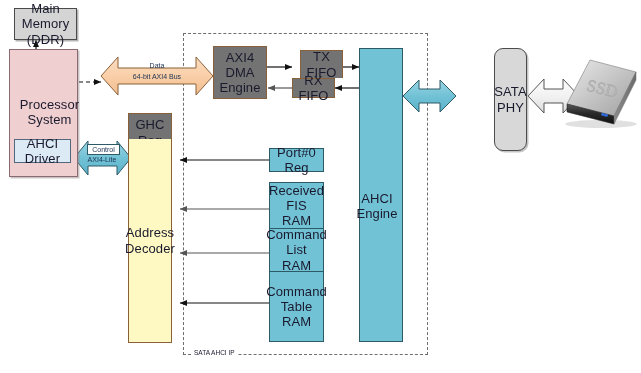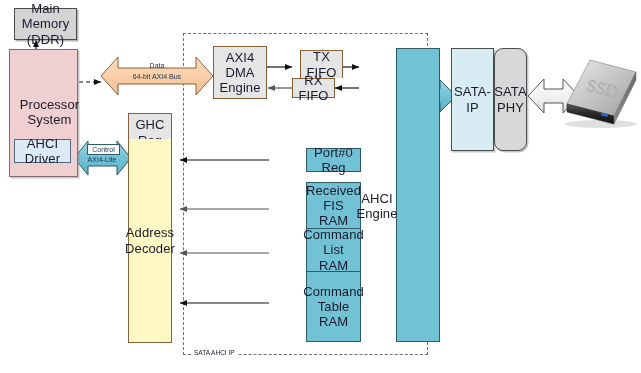--- a/index.html
+++ b/index.html
@@ -7,23 +7,23 @@
   #canvas{position:relative;width:641px;height:373px;overflow:hidden;background:#fff;}
 
   .blk{position:absolute;box-sizing:border-box;display:flex;align-items:center;
        justify-content:center;text-align:center;color:#1a1a2e;line-height:1.18;
        font-size:13px;letter-spacing:0.1px;}
 
   
   .f-gray   {background:#d4d4d4;border:1px solid #4a4a4a;box-shadow:1.5px 1.5px 0 rgba(120,120,120,.55);}
   .f-pink   {background:#efcfcf;border:1px solid #8a6a70;box-shadow:1.5px 1.5px 0 rgba(150,140,140,.5);}
   .f-lblue  {background:#dceaf5;border:1px solid #53687d;}
-  .f-orange {background:#e5e5e5;border:1px solid #8a6038;}
+  .f-orange {background:#737373;border:1px solid #8a6038;}
   .f-cream  {background:#fef9c3;border:1px solid #8a6038;}
-  .f-blue   {background:#72c2d6;border:1px solid #2c5a66;margin-left:37px;}
+  .f-blue   {background:#72c2d6;border:1px solid #2c5a66;}
   .f-palecy {background:#d8edf3;border:1px solid #4c4c4c;box-shadow:1.5px 1.5px 0 rgba(140,140,140,.5);}
   .f-phy    {background:#d8d8d8;border:1px solid #4c4c4c;box-shadow:1.5px 1.5px 0 rgba(140,140,140,.5);}
 
   .nobot{border-bottom:none;}
   .notop{border-top:none;}
 
   
   #ipbox{position:absolute;box-sizing:border-box;border:1.6px dashed #6e6e6e;background:transparent;}
   #iplabel{position:absolute;font-size:6.5px;color:#1a1a2e;background:#fff;padding:0 2px;}
 
@@ -200,23 +200,20 @@
     <span>Table</span>
     <span>RAM</span>
   </div>
 
   <div class="blk f-blue" style="left:359px;top:48px;width:44px;height:294px;"></div>
   <div class="blk" style="left:359px;top:194px;width:36px;height:24px;flex-direction:column;background:transparent;border:none;">
     <span>AHCI</span>
     <span>Engine</span>
   </div>
 
-  <div class="blk f-palecy" style="left:451px;top:48px;width:43px;height:103px;">
-    <span>SATA-IP</span>
-  </div>
   <div class="blk f-phy" style="left:494px;top:48px;width:33px;height:103px;flex-direction:column;border-radius:9px;">
     <span>SATA</span>
     <span>PHY</span>
   </div>
 
   <div class="atxt" style="left:118px;top:62px;width:78px;">Data</div>
   <div class="atxt" style="left:108px;top:73px;width:98px;">64-bit AXI4 Bus</div>
 
   <div class="atxt boxed" style="left:87px;top:144px;width:29px;">Control</div>
   <div class="atxt" style="left:80px;top:156px;width:44px;">AXI4-Lite</div>

